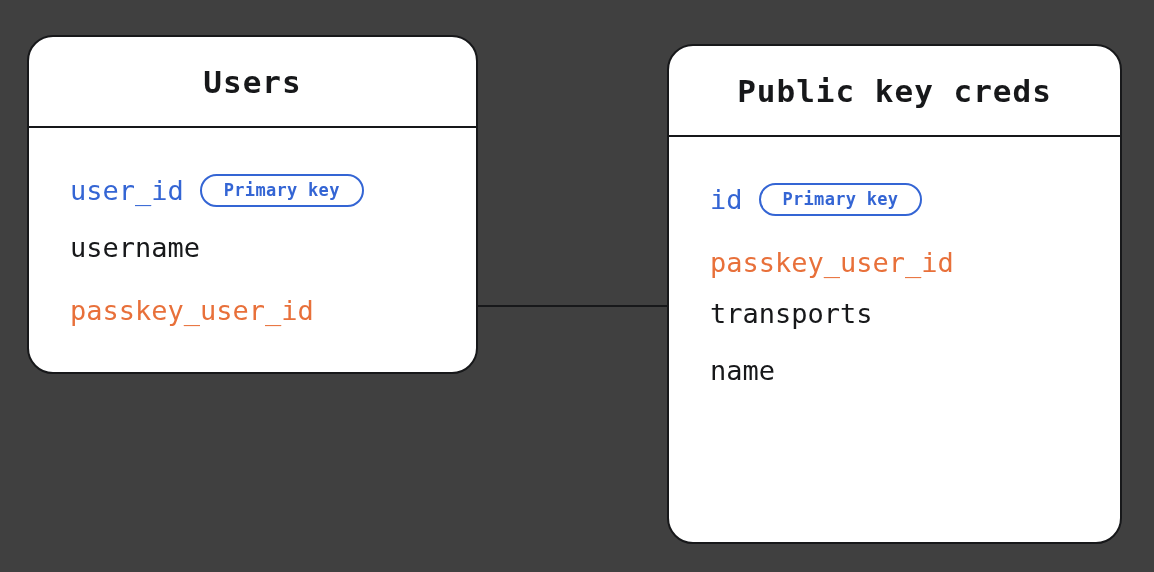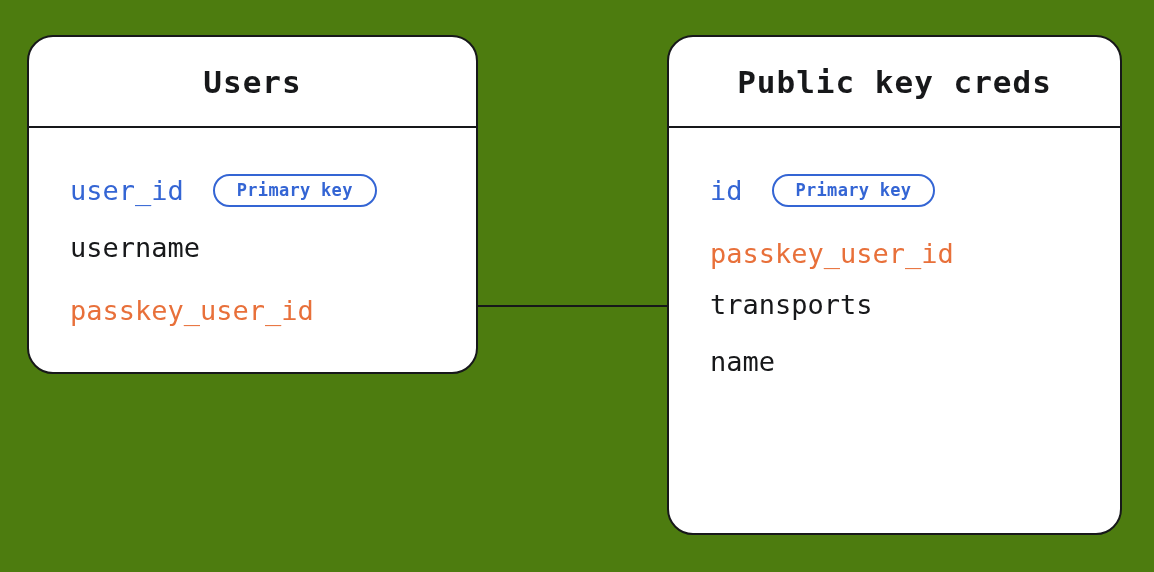--- a/index.html
+++ b/index.html
@@ -8,21 +8,21 @@
     background: #ffffff;
   }
   body {
     font-family: "DejaVu Sans Mono", "Liberation Mono", monospace;
     -webkit-font-smoothing: antialiased;
   }
   #canvas {
     position: relative;
     width: 1154px;
     height: 572px;
-    background: #4d7c0f;
+    background: #404040;
     overflow: hidden;
   }
 
   
   .entity {
     position: absolute;
     box-sizing: border-box;
     background: #ffffff;
     border: 2px solid #17181a;
     border-radius: 26px;
@@ -43,21 +43,21 @@
     color: #17181a;
     white-space: nowrap;
   }
   .entity-fields {
     padding: 34px 0 0 41px;
   }
   .field-row {
     height: 57px;
     display: flex;
     align-items: center;
-    gap: 29px;
+    gap: 16px;
   }
   .field-name {
     font-family: "DejaVu Sans Mono", "Liberation Mono", monospace;
     font-size: 27px;
     font-weight: 400;
     letter-spacing: 0px;
     white-space: nowrap;
     line-height: 1;
   }
   .field-name.c-default { color: #17181a; }
@@ -108,21 +108,21 @@
           </span>
         </div>
         <div class="field-row">
           <span class="field-name c-default">username</span>
         </div>
         <div class="field-row">
           <span class="field-name c-fk">passkey_user_id</span>
         </div>
       </div>
     </div>
-    <div class="entity" style="left: 667px; top: 35px; width: 455px; height: 500px;">
+    <div class="entity" style="left: 667px; top: 44px; width: 455px; height: 500px;">
       <div class="entity-header">
         <div class="entity-title">Public key creds</div>
       </div>
       <div class="entity-fields">
         <div class="field-row">
           <span class="field-name c-pk">id</span>
           <span class="badge">
             <span class="badge-label">Primary key</span>
           </span>
         </div>

